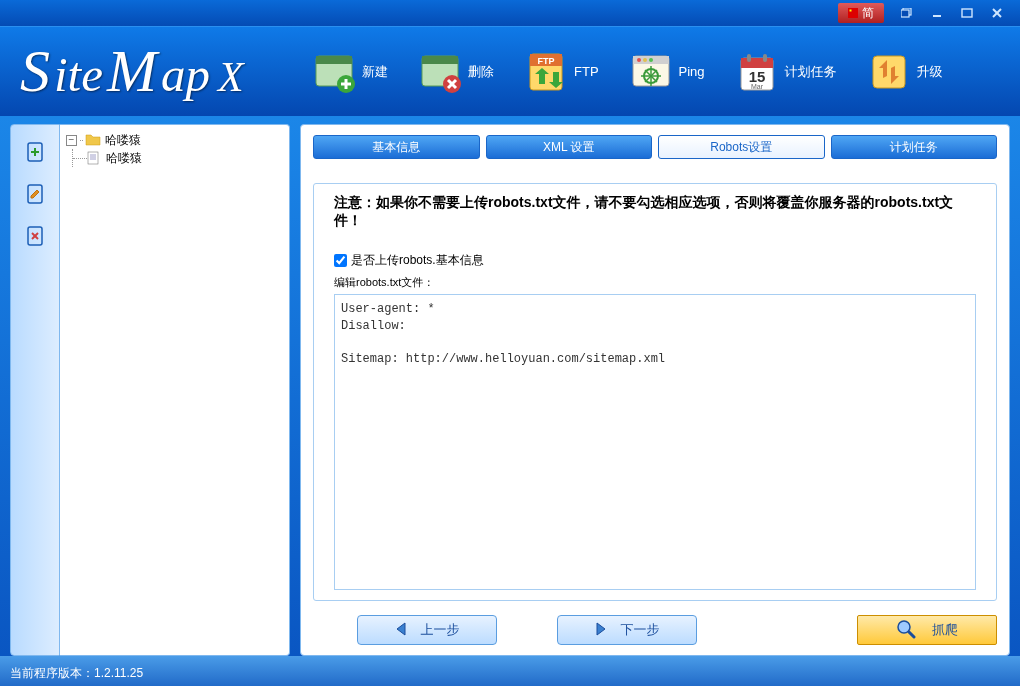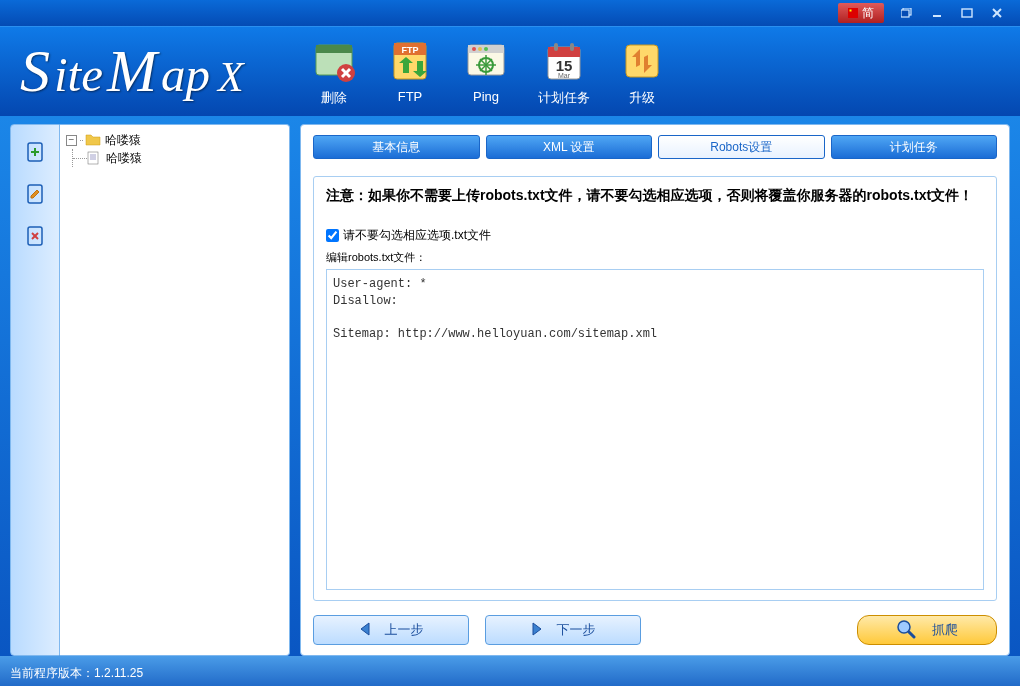--- a/index.html
+++ b/index.html
@@ -63,21 +63,20 @@
 .logo .s1 { font-size: 60px; }
 .logo .s2 { font-size: 49px; }
 .logo .tail { font-size: 42px; margin-left: 4px; }
 .toolbar {
   display: flex;
   gap: 28px;
   padding-left: 10px;
 }
 .tb-item {
   display: flex;
-  flex-direction: column;
   align-items: center;
   color: #fff;
   font-size: 13px;
   cursor: pointer;
   gap: 4px;
 }
 .tb-icon {
   width: 48px;
   height: 48px;
   display: flex;
@@ -150,21 +149,21 @@
   border: 1px solid #7fb8ef;
   border-radius: 4px;
   margin-left: 10px;
   padding: 10px 12px;
   display: flex;
   flex-direction: column;
 }
 .tabs {
   display: flex;
   gap: 6px;
-  margin-bottom: 17px;
+  margin-bottom: 24px;
   text-align: center;
 }
 .tab {
   flex: 1;
   height: 24px;
   background: linear-gradient(#4fa6f4, #1b6dd6);
   color: #fff;
   border: 1px solid #1a66c8;
   border-radius: 3px;
   display: flex;
@@ -176,21 +175,21 @@
 .tab.active {
   background: linear-gradient(#fff, #e8f2ff);
   color: #1a66c8;
   font-weight: normal;
   border: 1px solid #1a66c8;
 }
 .panel {
   flex: 1;
   border: 1px solid #a8cef2;
   border-radius: 3px;
-  padding: 10px 12px;
+  padding: 10px 20px;
   display: flex;
   flex-direction: column;
 }
 .warning {
   font-size: 14px;
   font-weight: bold;
   color: #000;
   margin-bottom: 22px;
 }
 .checkbox-row {
@@ -216,42 +215,43 @@
   color: #333;
   line-height: 1.4;
 }
 .btn-row {
   display: flex;
   align-items: center;
   margin-top: 14px;
   gap: 16px;
 }
 .nav-btn {
-  width: 156px;
+  width: 140px;
   height: 30px;
   background: linear-gradient(#e7f2ff, #bcdcff);
   border: 1px solid #5a9de0;
   border-radius: 4px;
   display: flex;
   align-items: center;
   justify-content: center;
   gap: 14px;
   color: #1a4d9c;
   font-size: 13px;
   cursor: pointer;
+  margin-left: 44px;
 }
 .nav-btn .tri {
   font-size: 14px;
 }
 .crawl-btn {
   width: 140px;
   height: 30px;
   background: linear-gradient(#ffe9a8, #ffc93a);
   border: 1px solid #cc8e00;
-  border-radius: 12px;
+  border-radius: 2px;
   display: flex;
   align-items: center;
   justify-content: center;
   gap: 16px;
   color: #1a4d9c;
   font-size: 13px;
   cursor: pointer;
   margin-left: auto;
 }
 .statusbar {
@@ -303,20 +303,32 @@
 
 <div class="header">
   <div class="logo">
     <span class="s1">S</span>
       <span class="s2">ite</span>
       <span class="s1">M</span>
       <span class="s2">ap</span>
       <span class="tail">X</span>
   </div>
   <div class="toolbar">
+    <div class="tb-item">
+      <div class="tb-icon">
+        <svg width="48" height="48" viewBox="0 0 48 48">
+            <rect x="6" y="8" width="36" height="30" rx="3" fill="#bce0b8" stroke="#5a9c55"></rect>
+            <rect x="6" y="8" width="36" height="8" fill="#4a884a"></rect>
+            <circle cx="36" cy="36" r="9" fill="#3ba63b"></circle>
+            <line x1="36" y1="31" x2="36" y2="41" stroke="#fff" stroke-width="3"></line>
+            <line x1="31" y1="36" x2="41" y2="36" stroke="#fff" stroke-width="3"></line>
+          </svg>
+      </div>
+      <span>新建</span>
+    </div>
     <div class="tb-item">
       <div class="tb-icon">
         <svg width="48" height="48" viewBox="0 0 48 48">
             <rect x="6" y="8" width="36" height="30" rx="3" fill="#bce0b8" stroke="#5a9c55"></rect>
             <rect x="6" y="8" width="36" height="8" fill="#4a884a"></rect>
             <circle cx="36" cy="36" r="9" fill="#d04040"></circle>
             <line x1="32" y1="32" x2="40" y2="40" stroke="#fff" stroke-width="3"></line>
             <line x1="40" y1="32" x2="32" y2="40" stroke="#fff" stroke-width="3"></line>
           </svg>
       </div>
@@ -433,21 +445,21 @@
       <div class="tab">基本信息</div>
       <div class="tab">XML 设置</div>
       <div class="tab active">Robots设置</div>
       <div class="tab">计划任务</div>
     </div>
 
     <div class="panel">
       <div class="warning">注意：如果你不需要上传robots.txt文件，请不要勾选相应选项，否则将覆盖你服务器的robots.txt文件！</div>
       <label class="checkbox-row">
         <input type="checkbox" checked="" style="">
-        <span>请不要勾选相应选项.txt文件</span>
+        <span>是否上传robots.基本信息</span>
       </label>
       <div class="edit-label">编辑robots.txt文件：</div>
       <textarea class="robots-text" style="">User-agent: *
 Disallow:
 
 Sitemap: http://www.helloyuan.com/sitemap.xml</textarea>
     </div>
 
     <div class="btn-row">
       <div class="nav-btn">

